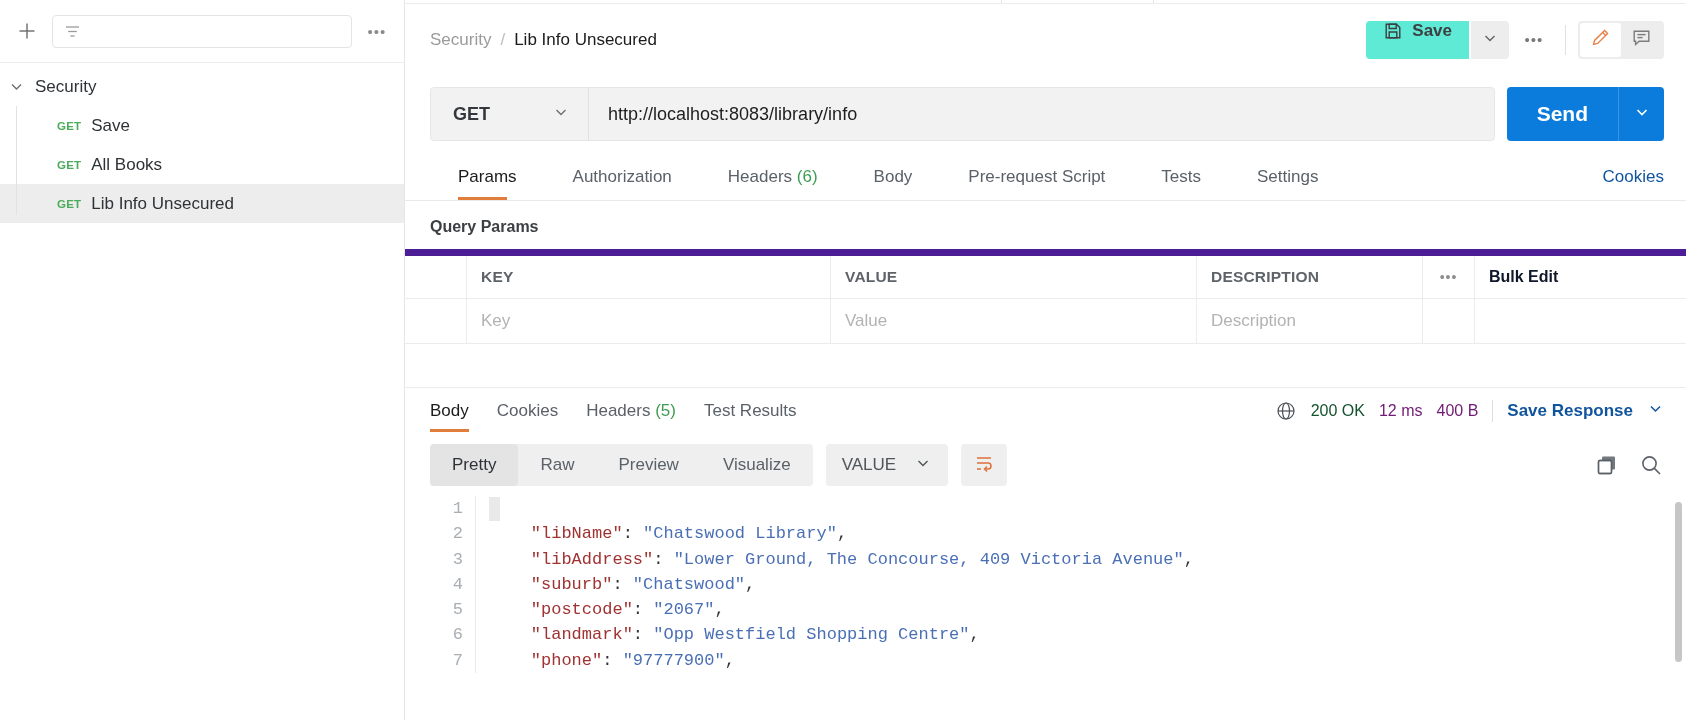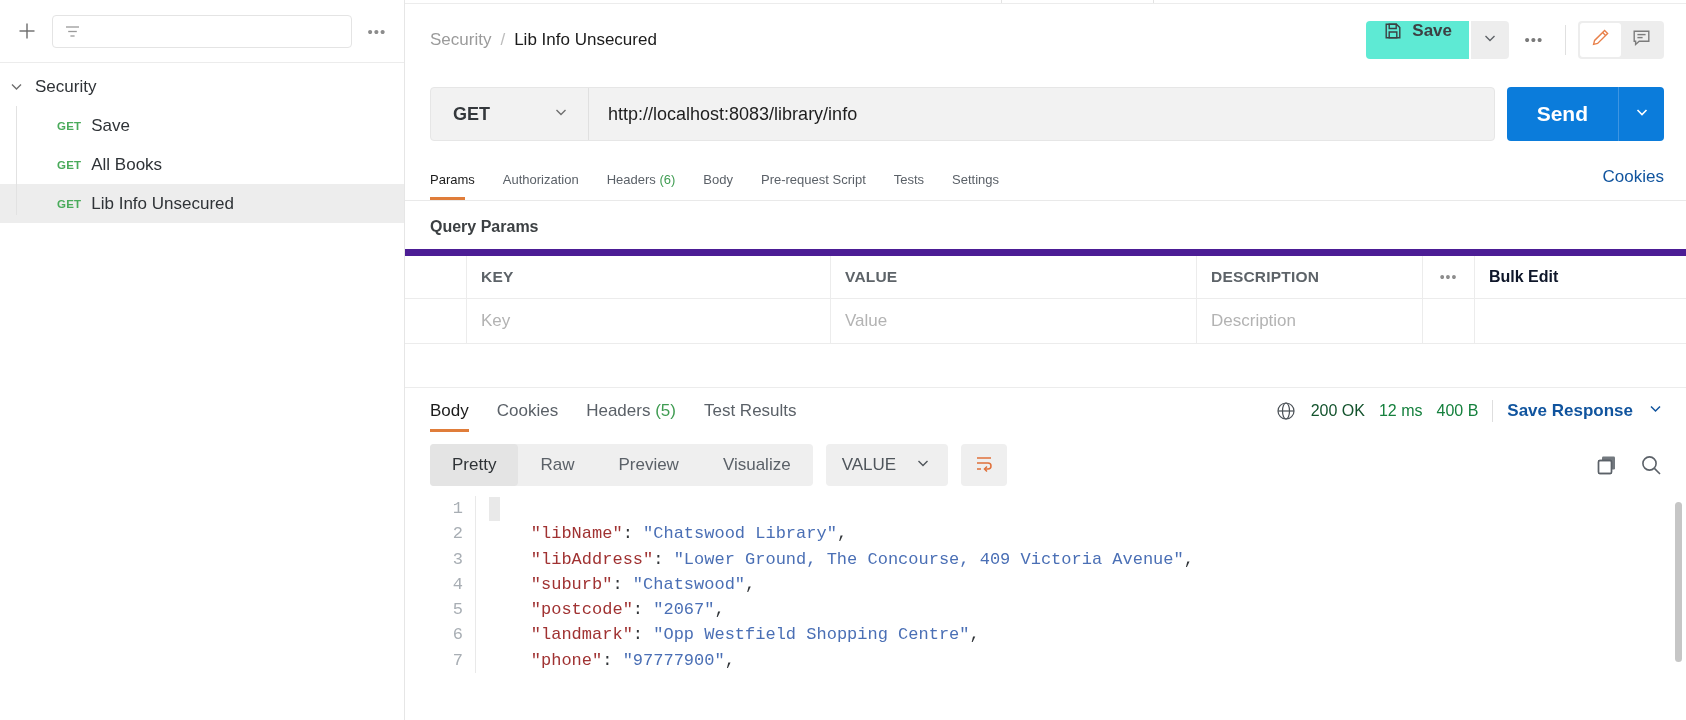--- a/index.html
+++ b/index.html
@@ -148,22 +148,22 @@
     display: flex; align-items: center; justify-content: center; cursor: pointer;
   }
 
   
   .req-tabs {
     display: flex; align-items: flex-end; gap: 0;
     padding: 0 22px 0 25px; height: 48px;
     border-bottom: 1px solid #e9e9e9; position: relative;
   }
   .rtab {
-    font-size: 13px; color: #5b6168; padding: 0 14px 13px 14px;
-    cursor: pointer; position: relative; white-space: nowrap;
+    font-size: 17px; color: #5b6168; padding: 0 14px 13px 14px;
+    cursor: pointer; position: relative; white-space: nowrap; margin-left: 28px;
   }
   .rtab:first-child { padding-left: 0; }
   .rtab.active { color: #1b1b1b; }
   .rtab.active:after {
     content:""; position:absolute; left:0; right:24px; bottom:0; height:3px; background:#e07d3a;
   }
   .rtab .cnt { color: #3f9c52; }
   .cookies-link {
     margin-left: auto; color: #10549e; font-size: 17px; cursor: pointer; padding-bottom: 13px;
   }
@@ -195,21 +195,21 @@
     position: relative; height: 46px; display: flex; align-items: center;
   }
   .rsp-tab.active { color: #1b1b1b; }
   .rsp-tab.active:after {
     content:""; position:absolute; left:0; right:0; bottom:2px; height:3px; background:#e07d3a;
   }
   .rsp-tab .cnt { color: #3f9c52; }
   .resp-meta { margin-left: auto; display: flex; align-items: center; gap: 14px; }
   .globe-ic { color: #4a5056; display:flex; align-items:center; }
   .meta-status { font-size: 16px; color: #14532d; }
-  .meta-num { font-size: 16px; color: #15803d; }
+  .meta-num { font-size: 16px; color: #701a75; }
   .meta-div { width:1px; height:22px; background:#dedede; }
   .save-resp { font-size: 17px; color: #10549e; font-weight: 700; cursor: pointer; display:flex; align-items:center; gap:14px;}
 
   
   .fmt-bar { display: flex; align-items: center; gap: 13px; padding: 10px 22px 10px 25px; }
   .seg { display: flex; background: #efefef; border-radius: 4px; height: 42px; align-items: stretch; }
   .seg-item {
     display: flex; align-items: center; padding: 0 22px;
     font-size: 17px; color: #5b6168; cursor: pointer; border-radius: 4px;
   }

